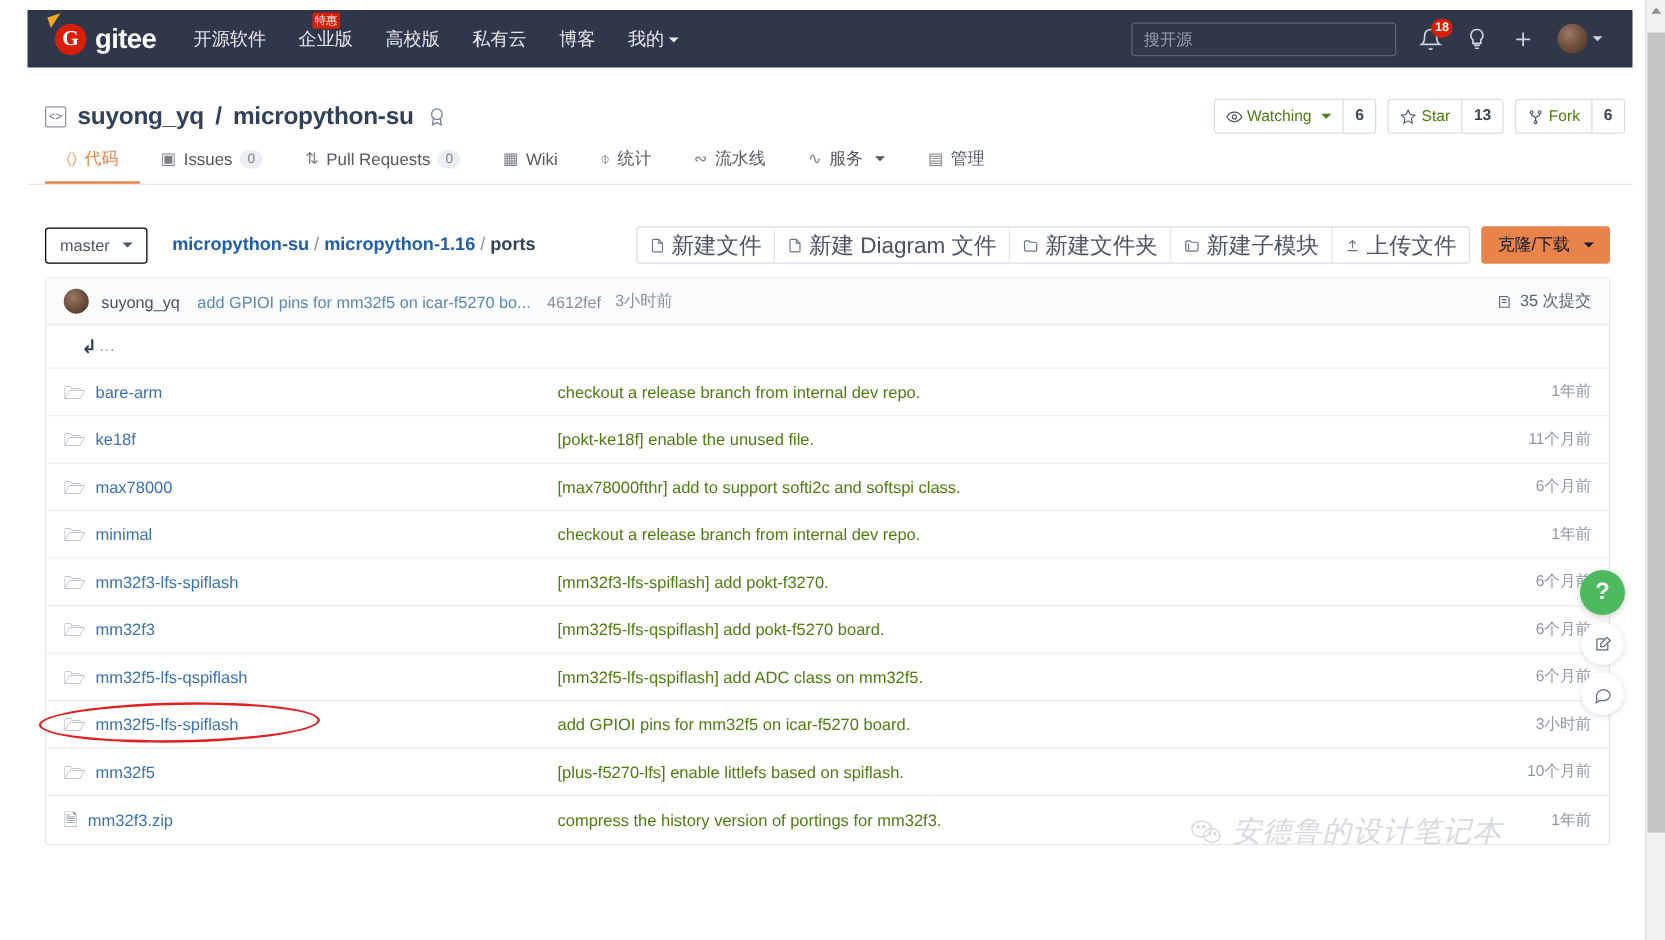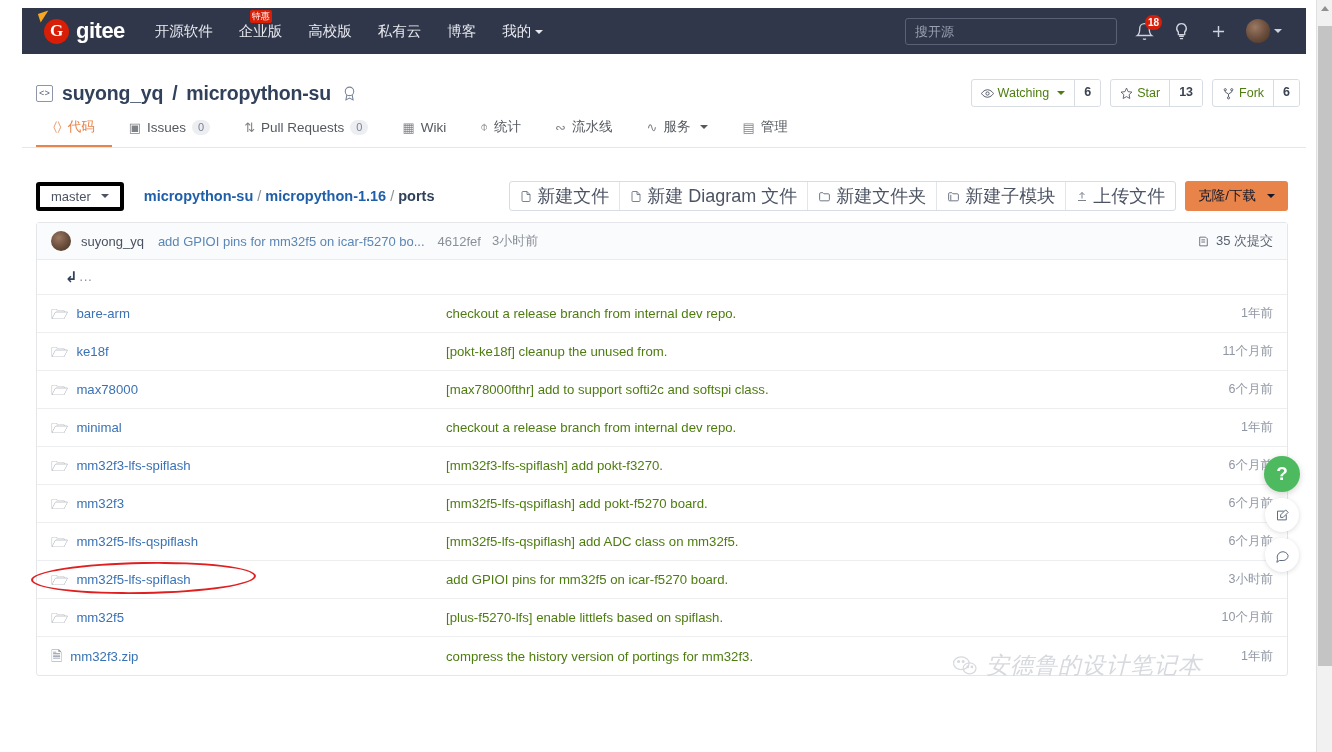--- a/index.html
+++ b/index.html
@@ -123,21 +123,21 @@
   .tab .cnt {
     background: #eceef1; color: #7b8190; border-radius: 9px;
     font-size: 11px; padding: 0 6px; line-height: 15px; height: 15px;
   }
   .tab .tico { font-size: 13px; opacity: .75; }
 
   
   .panel { position: absolute; top: 176px; left: 36px; right: 44px; }
   .toolbar { display: flex; align-items: center; height: 40px; }
   .branch-btn {
-    border: 4px solid #000000; border-radius: 3px; background: #fff;
+    border: 1px solid #000000; border-radius: 3px; background: #fff;
     padding: 0 11px; height: 29px; font-size: 13px; color: #4c5363;
     display: flex; align-items: center; gap: 6px;
   }
   .crumbs { margin-left: 20px; font-size: 14.5px; font-weight: bold; color: #31415b; }
   .crumbs a { color: #1f5fa9; text-decoration: none; }
   .crumbs .sep { color: #8a8f98; font-weight: normal; margin: 0 4px; }
   .crumbs .cur { color: #31415b; }
 
   .tool-right { margin-left: auto; display: flex; align-items: center; }
   .tool-btns { display: flex; border: 1px solid #d8dce3; border-radius: 3px; overflow: hidden; background:#fff; height: 30px; }
@@ -441,21 +441,21 @@
         </span>
         <span class="fmsg">checkout a release branch from internal dev repo.</span>
         <span class="ftime">1年前</span>
       </div>
 
       <div class="frow">
         <span class="fname">
           <span class="fn-ico">🗁</span>
           <a href="#">ke18f</a>
         </span>
-        <span class="fmsg">[pokt-ke18f] cleanup the unused from.</span>
+        <span class="fmsg">[pokt-ke18f] enable the unused file.</span>
         <span class="ftime">11个月前</span>
       </div>
 
       <div class="frow">
         <span class="fname">
           <span class="fn-ico">🗁</span>
           <a href="#">max78000</a>
         </span>
         <span class="fmsg">[max78000fthr] add to support softi2c and softspi class.</span>
         <span class="ftime">6个月前</span>

